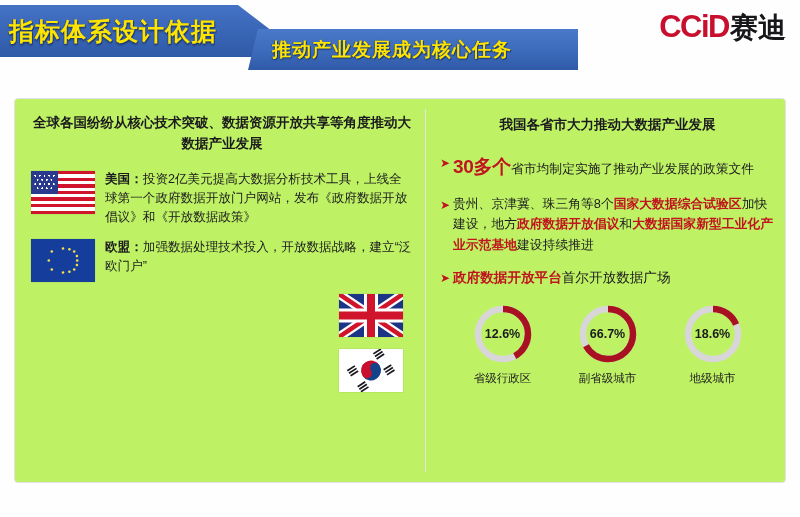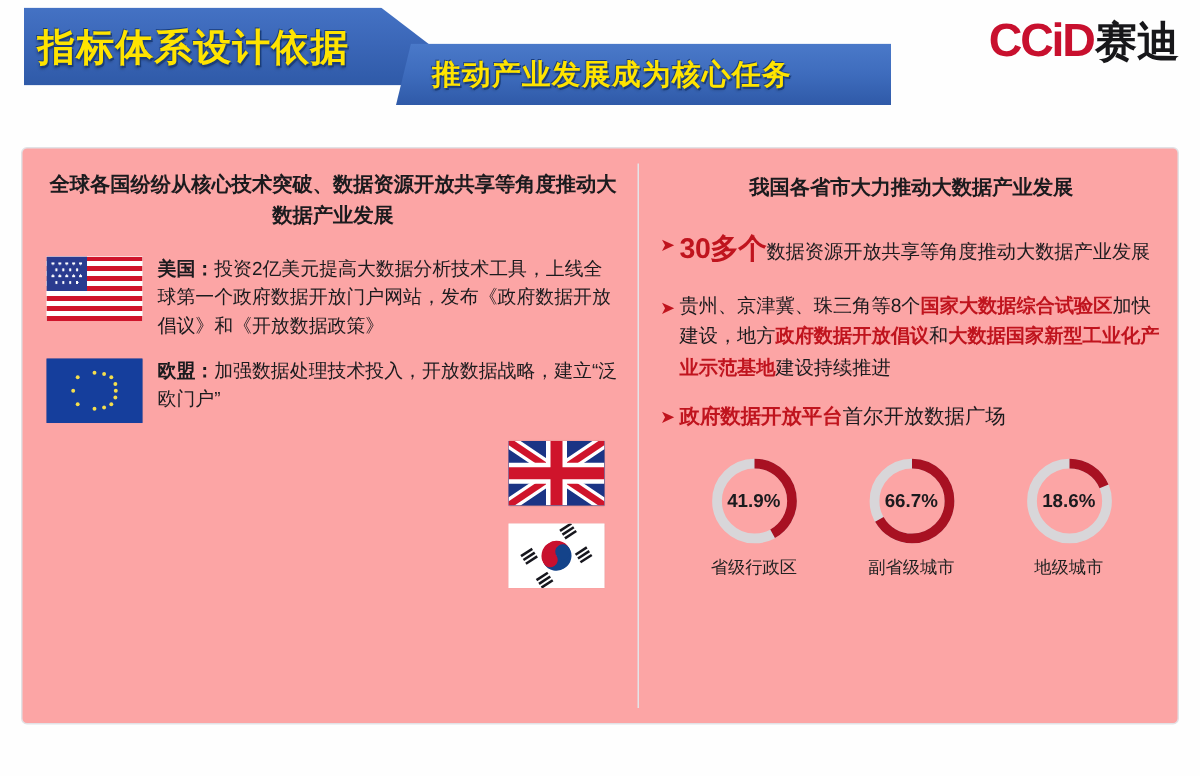--- a/index.html
+++ b/index.html
@@ -35,21 +35,21 @@
   }
   .wm-sm {
     left: 50px; top: 215px;
     font-size: 34px;
     letter-spacing: 10px;
     color: rgba(150,150,155,0.28);
     transform: rotate(-28deg);
   }
 
   
-  .banner-row { position: absolute; left: 16px; top: 0; width: 648px; height: 76px; z-index: 20; font-family: Liberation Serif, serif; }
+  .banner-row { position: absolute; left: 0; top: 0; width: 648px; height: 76px; z-index: 20; font-family: Liberation Serif, serif; }
 
   .banner1 {
     position: absolute; left: 0; top: 5px;
     width: 272px; height: 52px;
     background: linear-gradient(180deg,#4472C4 0%, #3B67B8 45%, #2F5AA8 100%);
     clip-path: polygon(0 0, 238px 0, 272px 26px, 272px 52px, 0 52px);
     display: flex; align-items: center;
   }
   .banner1 .txt {
     font-size: 25px; font-weight: bold; color: #FFE400;
@@ -82,21 +82,21 @@
   }
   .logo .cjk {
     font-size: 28px; font-weight: bold; color: #17171A;
     letter-spacing: 0px; margin-left: 1px;
   }
 
   
   .card {
     position: absolute; left: 14px; top: 98px;
     width: 772px; height: 385px;
-    background: #fca5a5;
+    background: #bef264;
     border: 1px solid #E2E2E6;
     border-radius: 4px;
     display: flex;
     z-index: 10;
   }
   .col-left  { width: 410px; padding: 14px 12px 0 16px; position: relative; }
   .col-div   { width: 1px; background: #E4E4E8; margin: 10px 0; }
   .col-right { flex: 1; padding: 14px 10px 0 14px; position: relative; }
 
   .panel-title {
@@ -300,39 +300,39 @@
         </div>
     </div>
 
     <div class="col-div"></div>
 
     <div class="col-right">
       <div class="panel-title r">我国各省市大力推动大数据产业发展</div>
       <div class="bullets" id="bullet-list">
           <div class="bl">
             <div class="arrow">➤</div>
-            <div class="bl-body"><span class="big">30多个</span><span class="bk">数据资源开放共享等角度推动大数据产业发展</span></div>
+            <div class="bl-body"><span class="big">30多个</span><span class="bk">省市均制定实施了推动产业发展的政策文件</span></div>
           </div>
           <div class="bl">
             <div class="arrow">➤</div>
             <div class="bl-body"><span class="bk">贵州、京津冀、珠三角等8个</span><span class="rd">国家大数据综合试验区</span><span class="bk">加快建设，地方</span><span class="rd">政府数据开放倡议</span><span class="bk">和</span><span class="rd">大数据国家新型工业化产业示范基地</span><span class="bk">建设持续推进</span></div>
           </div>
           <div class="bl">
             <div class="arrow">➤</div>
             <div class="bl-body b3"><span class="rd">政府数据开放平台</span><span class="bk">首尔开放数据广场</span></div>
           </div>
         </div>
       <div class="donuts" id="donut-group">
           <div class="donut-wrap">
             <div class="donut">
               <svg width="62" height="62" viewBox="0 0 62 62">
                 <circle cx="31" cy="31" r="25" fill="none" stroke="#D8D6D9" stroke-width="6.5"></circle>
                 <circle cx="31" cy="31" r="25" fill="none" stroke="#A81122" stroke-width="6.5" stroke-linecap="butt" stroke-dasharray="65.82 157.08"></circle>
               </svg>
-              <div class="pct">41.9%</div>
+              <div class="pct">12.6%</div>
             </div>
             <div class="donut-lbl">省级行政区</div>
           </div>
           <div class="donut-wrap">
             <div class="donut">
               <svg width="62" height="62" viewBox="0 0 62 62">
                 <circle cx="31" cy="31" r="25" fill="none" stroke="#D8D6D9" stroke-width="6.5"></circle>
                 <circle cx="31" cy="31" r="25" fill="none" stroke="#A81122" stroke-width="6.5" stroke-linecap="butt" stroke-dasharray="104.77 157.08"></circle>
               </svg>
               <div class="pct">66.7%</div>

